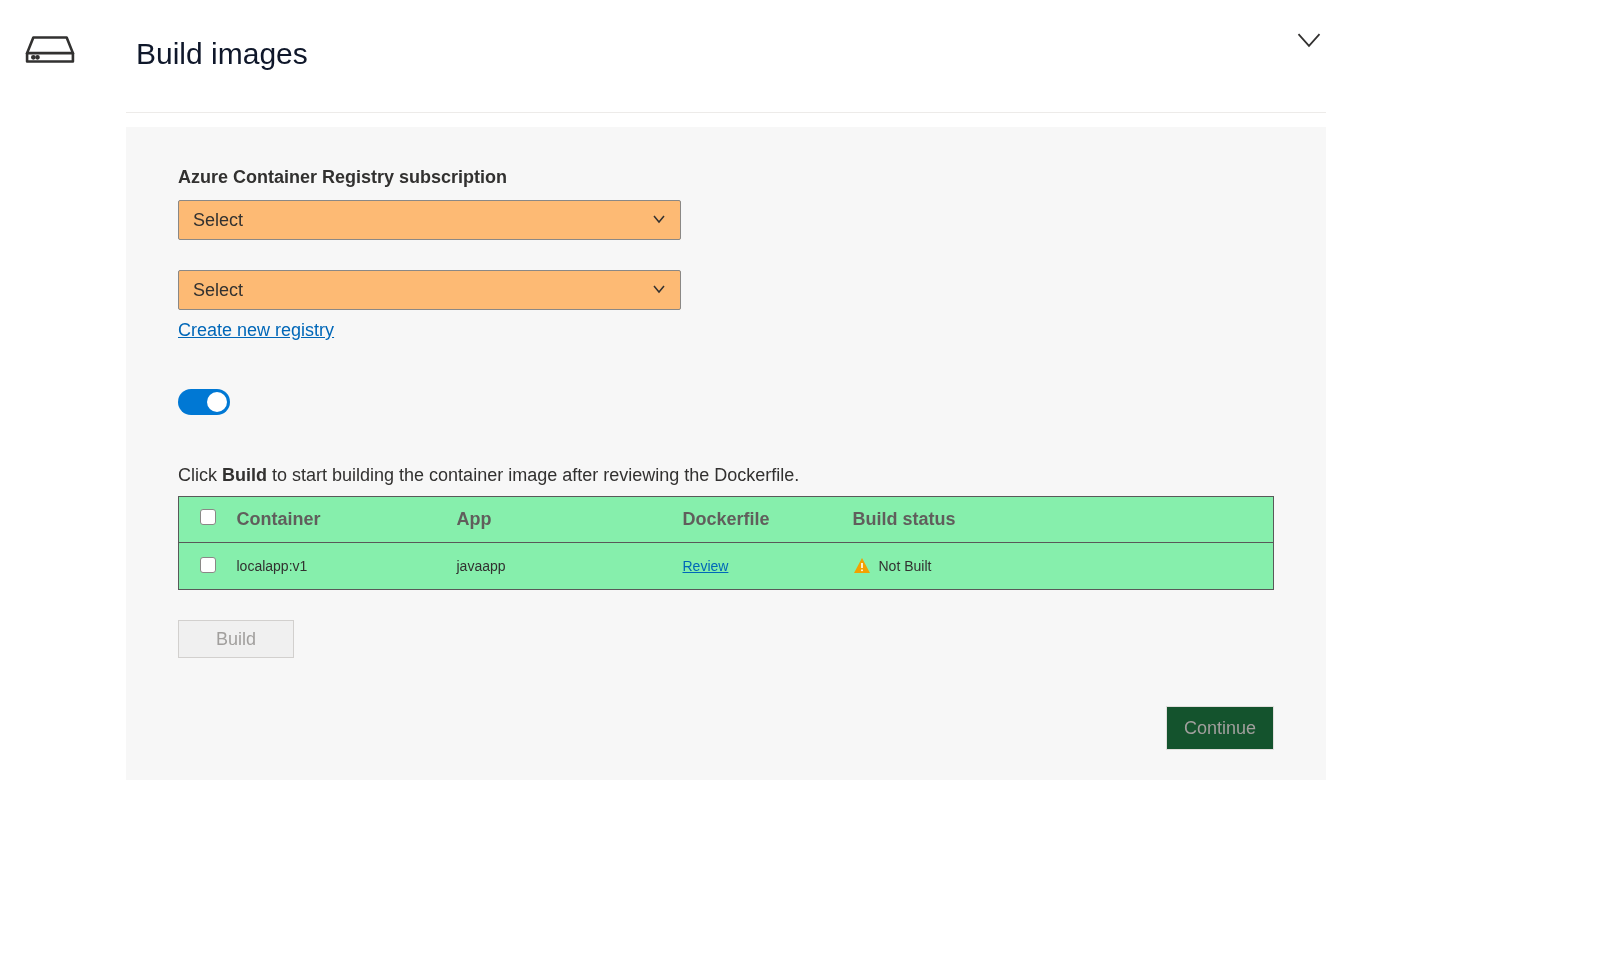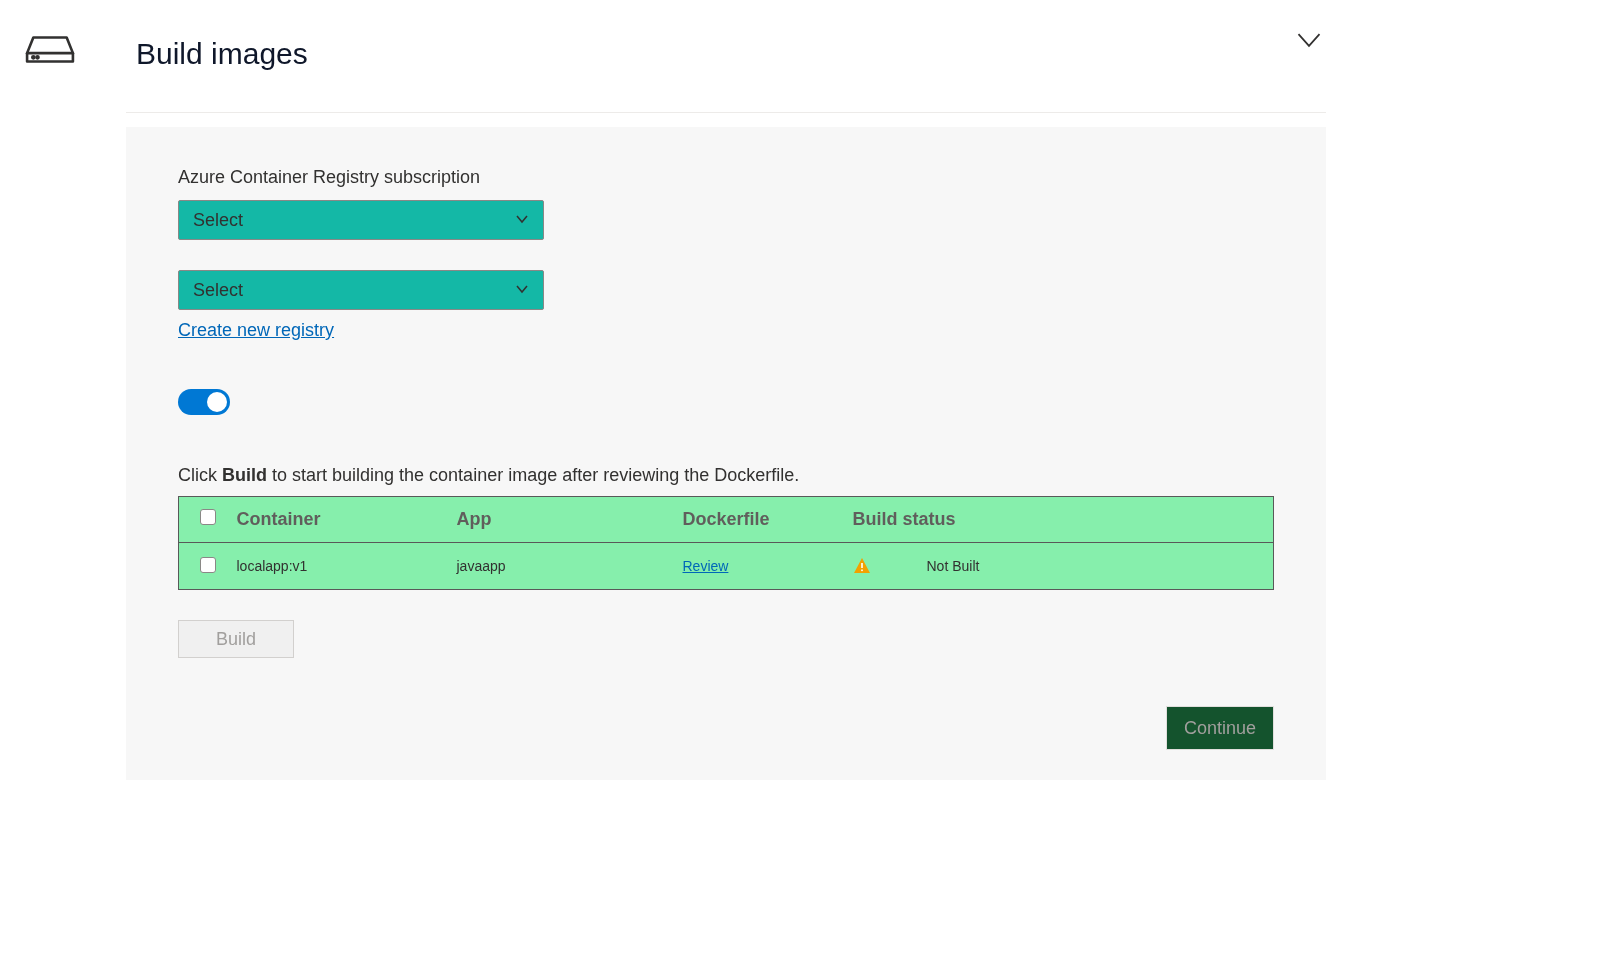--- a/index.html
+++ b/index.html
@@ -68,26 +68,26 @@
     background: #f7f7f7;
     margin: 14px 0 0 126px;
     width: 1200px;
     padding: 40px 52px 30px 52px;
   }
   .field-group { margin-bottom: 30px; }
   .field-label {
     font-size: 18px;
     color: #323130;
     margin: 0 0 12px 0;
-    font-weight: 400;
+    font-weight: 700;
   }
   .select-box {
-    width: 366px;
+    width: 503px;
     height: 40px;
-    background: #14b8a6;
+    background: #fdba74;
     border: 1px solid #8a8886;
     border-radius: 2px;
     display: flex;
     align-items: center;
     padding: 0 14px;
     justify-content: space-between;
     cursor: pointer;
     font-size: 18px;
     color: #323130;
   }
@@ -157,21 +157,21 @@
   .chk {
     width: 16px;
     height: 16px;
     border: 1px solid #8a8886;
     border-radius: 3px;
     display: inline-block;
     background: #fff;
     cursor: pointer;
   }
   .cell-link { color: #0067b8; text-decoration: underline; cursor: pointer; }
-  .status-cell { display: flex; align-items: center; gap: 48px; }
+  .status-cell { display: flex; align-items: center; }
   .warn-icon { display: inline-flex; margin-right: 8px; }
   .warn-icon svg { width: 18px; height: 18px; }
   .build-btn {
     margin-top: 30px;
     width: 116px;
     height: 38px;
     background: #f0f0f0;
     border: 1px solid #d2d0ce;
     color: #a19f9d;
     font-size: 18px;

